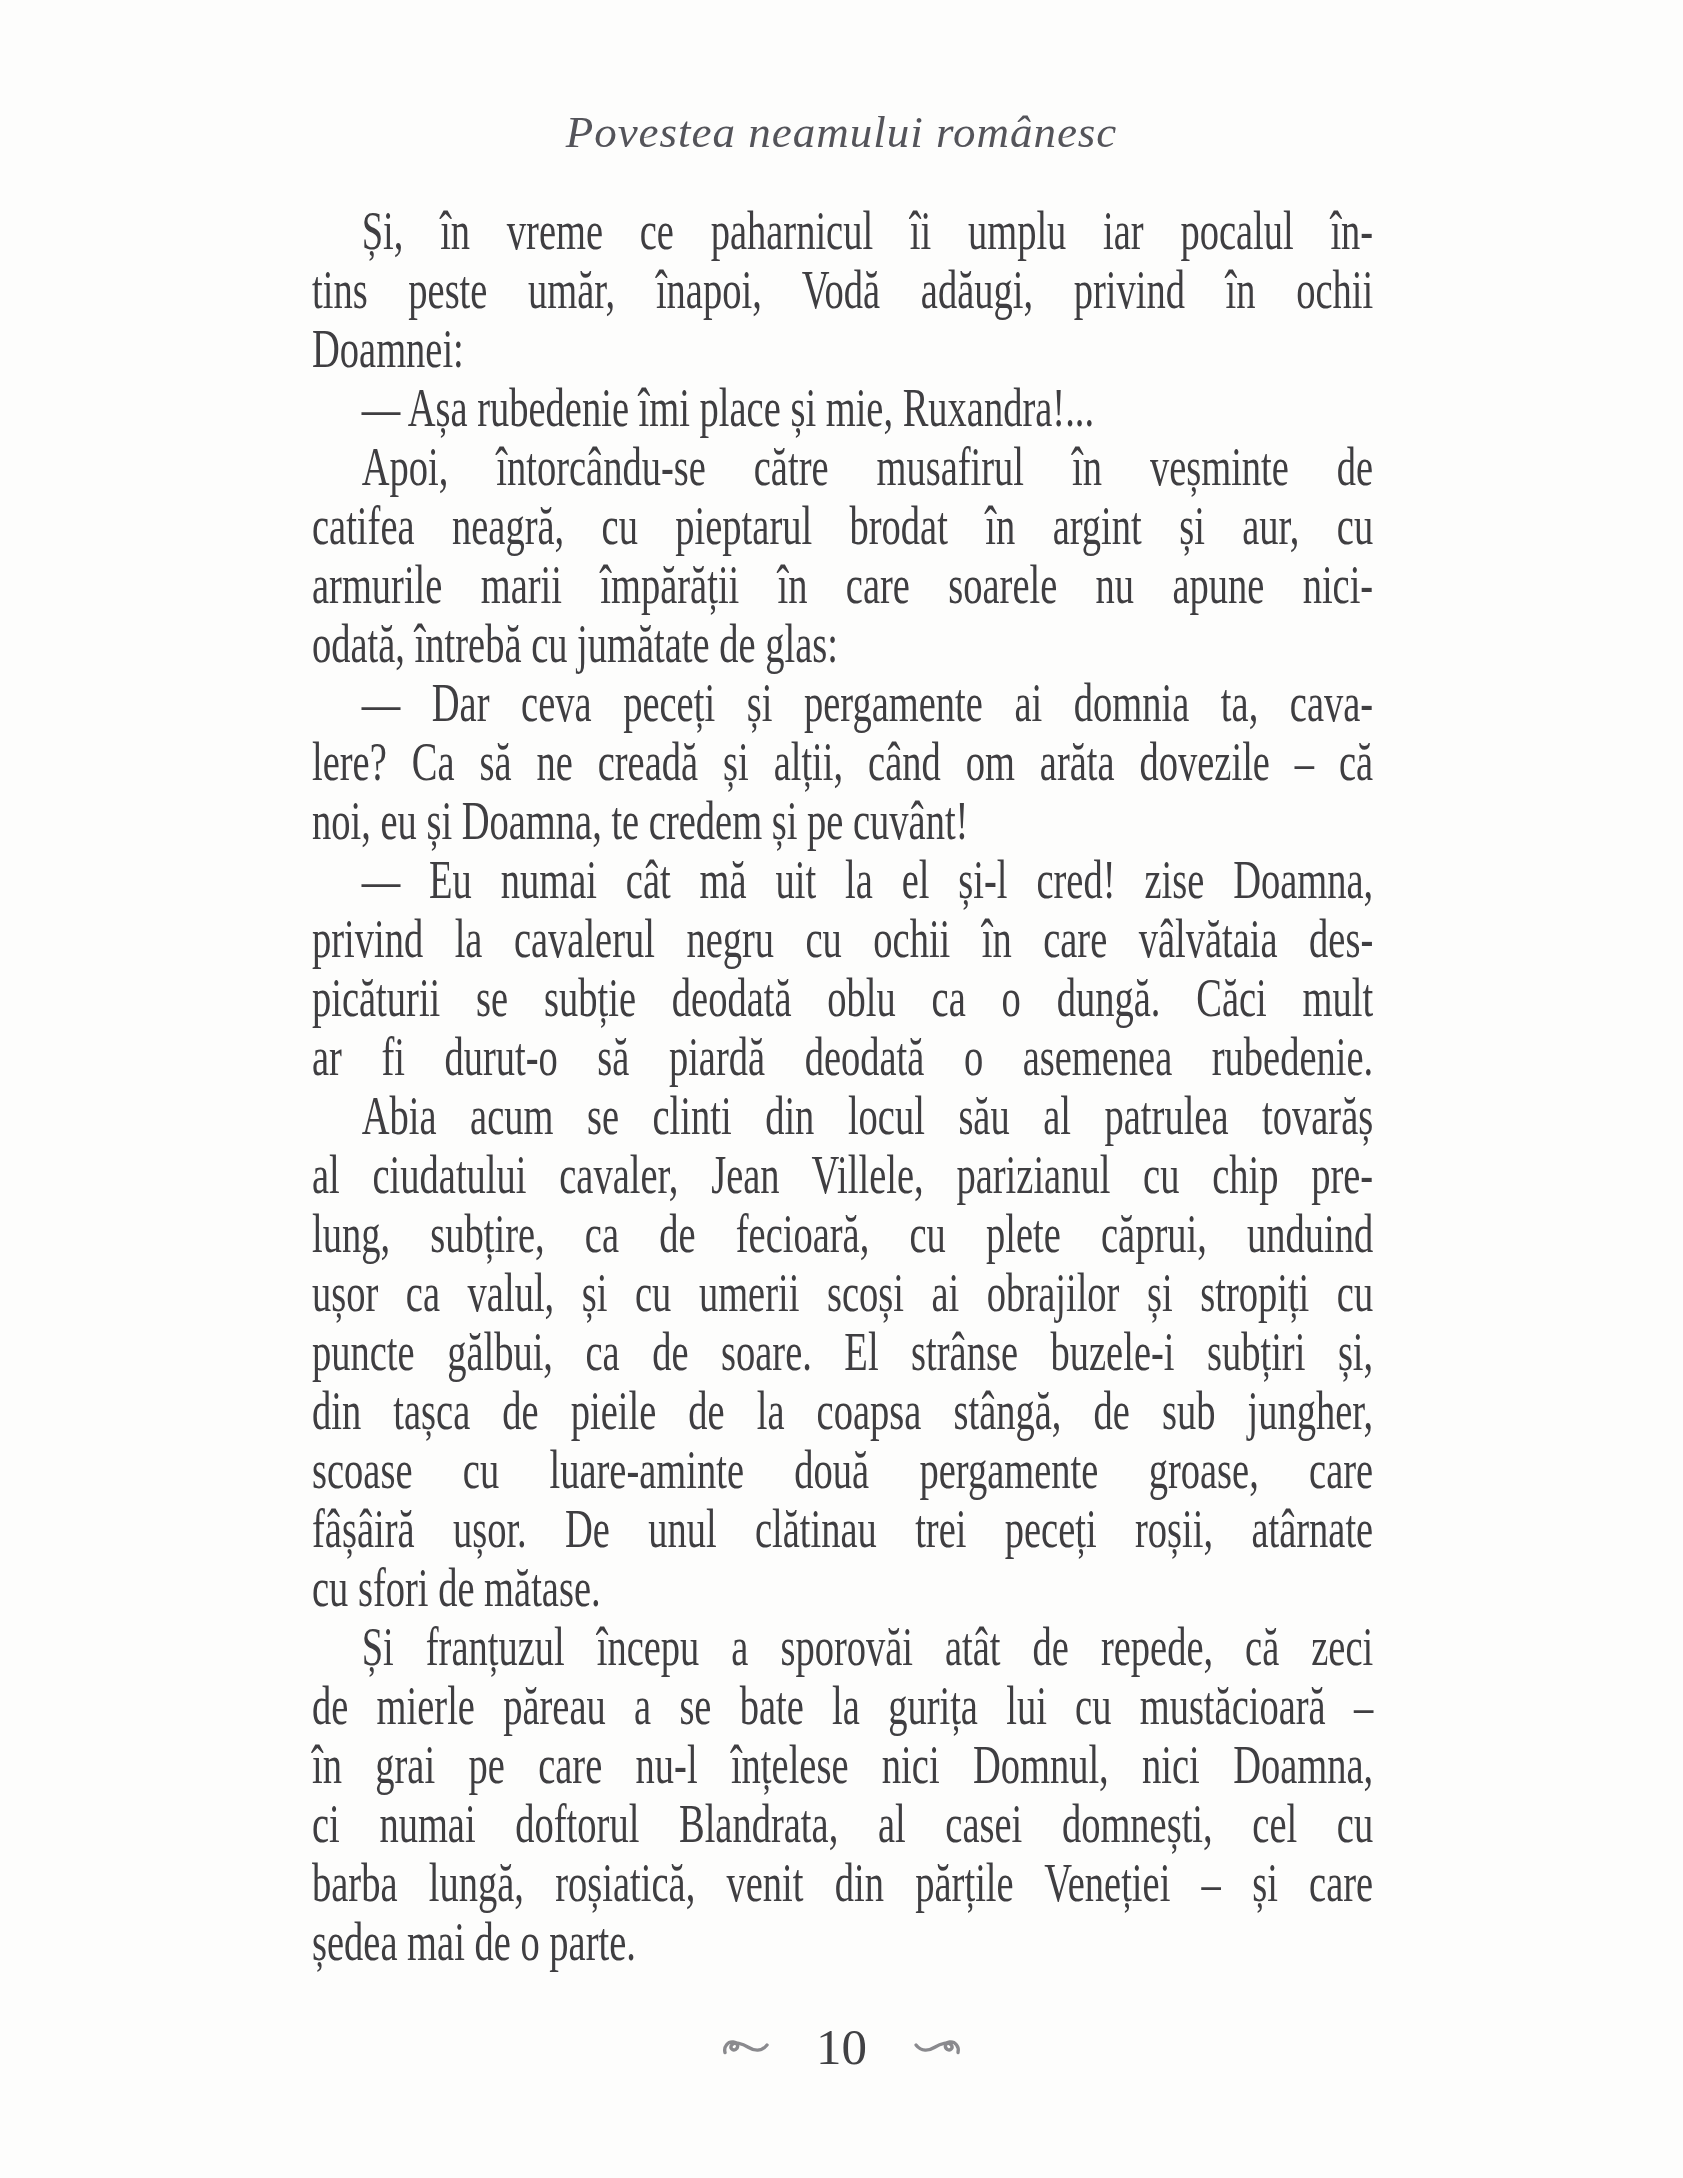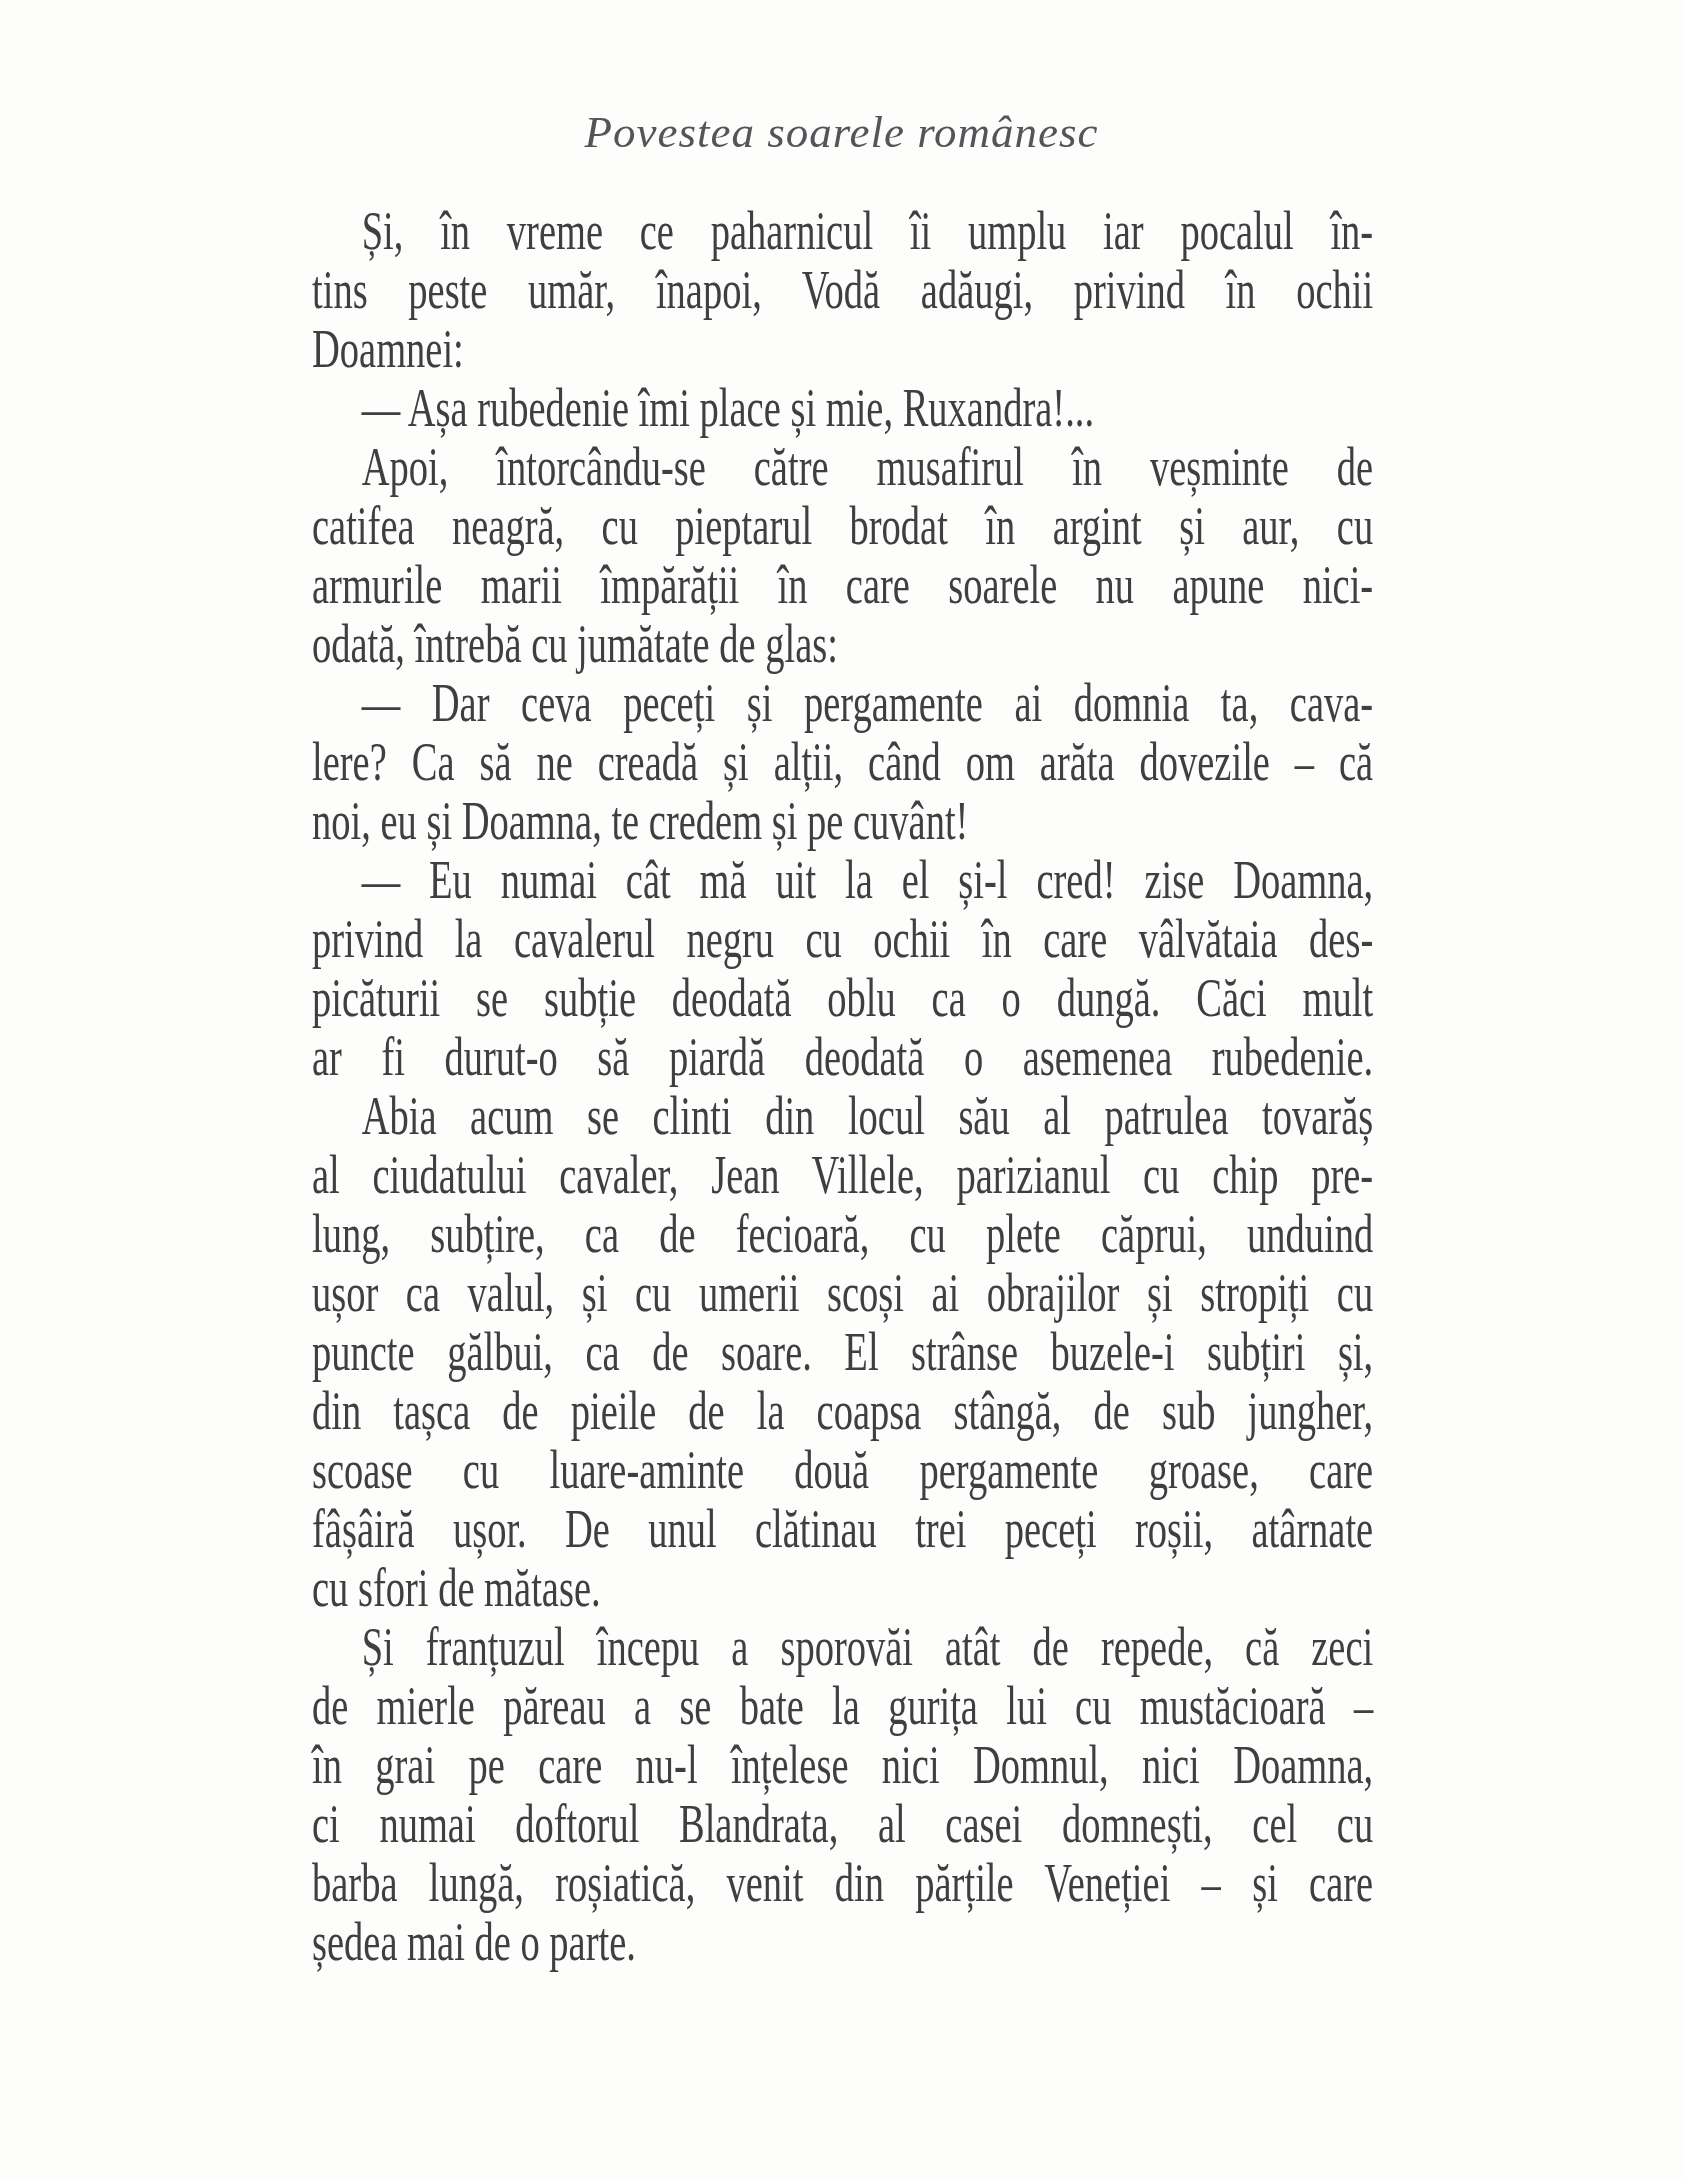--- a/index.html
+++ b/index.html
@@ -76,21 +76,21 @@
   }
   .orn.mirrored svg {
     transform: scaleX(-1);
   }
 </style>
 </head>
 <body>
 
 <div class="page">
 
-  <div class="running-header">Povestea soarele românesc</div>
+  <div class="running-header">Povestea neamului românesc</div>
 
   <div class="text-block">
       <div class="line indent jfy">Și, în vreme ce paharnicul îi umplu iar pocalul în-</div>
       <div class="line jfy">tins peste umăr, înapoi, Vodă adăugi, privind în ochii</div>
       <div class="line">Doamnei:</div>
       <div class="line indent">— Așa rubedenie îmi place și mie, Ruxandra!...</div>
       <div class="line indent jfy">Apoi, întorcându-se către musafirul în veșminte de</div>
       <div class="line jfy">catifea neagră, cu pieptarul brodat în argint și aur, cu</div>
       <div class="line jfy">armurile marii împărății în care soarele nu apune nici-</div>
       <div class="line">odată, întrebă cu jumătate de glas:</div>
@@ -111,15 +111,28 @@
       <div class="line jfy">fâșâiră ușor. De unul clătinau trei peceți roșii, atârnate</div>
       <div class="line">cu sfori de mătase.</div>
       <div class="line indent jfy">Și franțuzul începu a sporovăi atât de repede, că zeci</div>
       <div class="line jfy">de mierle păreau a se bate la gurița lui cu mustăcioară –</div>
       <div class="line jfy">în grai pe care nu-l înțelese nici Domnul, nici Doamna,</div>
       <div class="line jfy">ci numai doftorul Blandrata, al casei domnești, cel cu</div>
       <div class="line jfy">barba lungă, roșiatică, venit din părțile Veneției – și care</div>
       <div class="line">ședea mai de o parte.</div>
     </div>
 
+  <div class="footer">
+    <span class="orn">
+      <svg viewBox="0 0 64 32" fill="none" xmlns="http://www.w3.org/2000/svg">
+        <path d="M4,22 C2,14 8,7 15,8 C21,9 23,15 18,18 C14,20 10,16 13,12 C17,7 27,10 35,15 C43,20 53,21 60,12" stroke="#8a8a8e" stroke-width="4.5" stroke-linecap="round"></path>
+      </svg>
+    </span>
+    <div class="pagenum">10</div>
+    <span class="orn mirrored">
+      <svg viewBox="0 0 64 32" fill="none" xmlns="http://www.w3.org/2000/svg">
+        <path d="M4,22 C2,14 8,7 15,8 C21,9 23,15 18,18 C14,20 10,16 13,12 C17,7 27,10 35,15 C43,20 53,21 60,12" stroke="#8a8a8e" stroke-width="4.5" stroke-linecap="round"></path>
+      </svg>
+    </span>
+  </div>
 
 </div>
 
 
 </body></html>

